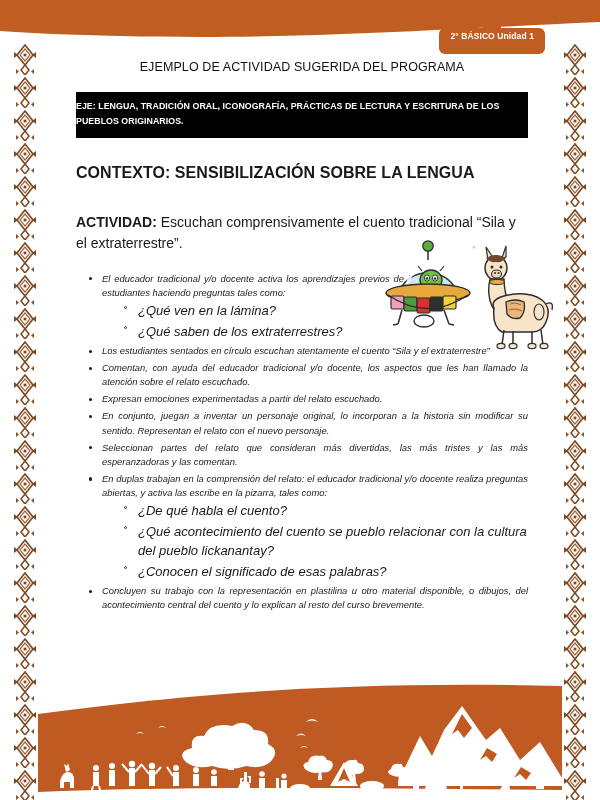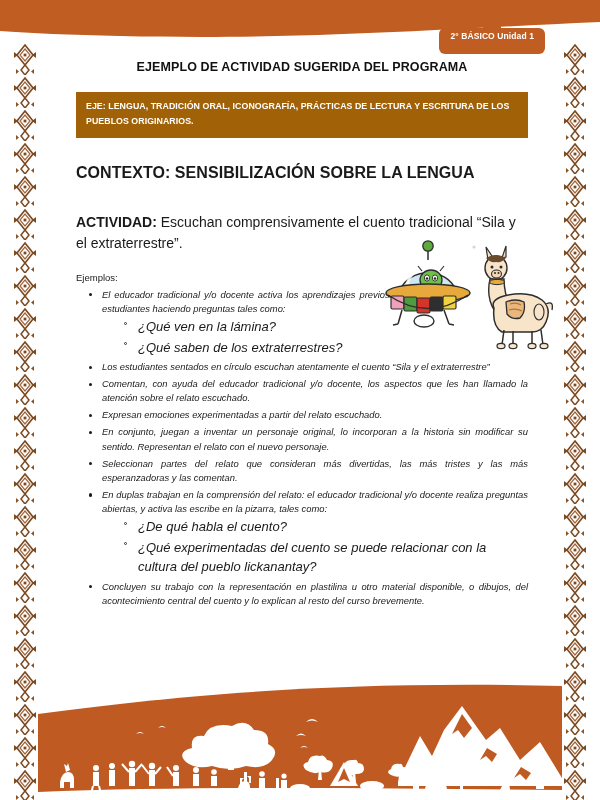--- a/index.html
+++ b/index.html
@@ -73,33 +73,33 @@
     position: absolute;
     top: 60px;
     left: 76px;
     width: 452px;
     z-index: 3;
   }
 
   .doc-title {
     text-align: center;
     font-size: 12.5px;
-    font-weight: bold;
+    font-weight: normal;
     letter-spacing: .1px;
     margin: 0 0 18px 0;
     color: #111;
   }
 
   .eje-banner {
-    background: #a16207;
+    background: #000000;
     color: #ffffff;
     font-size: 8.8px;
     font-weight: bold;
     line-height: 1.75;
-    padding: 7px 10px 8px 10px;
+    padding: 7px 10px 8px 0;
     margin-bottom: 26px;
     letter-spacing: .05px;
   }
 
   .contexto {
     font-size: 16px;
     font-weight: bold;
     margin: 0 0 30px 0;
     letter-spacing: .05px;
   }
@@ -240,21 +240,20 @@
   <h1 class="doc-title">EJEMPLO DE ACTIVIDAD SUGERIDA DEL PROGRAMA</h1>
 
   <div class="eje-banner">EJE: LENGUA, TRADICIÓN ORAL, ICONOGRAFÍA, PRÁCTICAS DE LECTURA Y ESCRITURA DE LOS PUEBLOS ORIGINARIOS.</div>
 
   <div class="contexto">CONTEXTO: SENSIBILIZACIÓN SOBRE LA LENGUA</div>
 
   <p class="actividad">
     <span class="lead">ACTIVIDAD:</span><span> Escuchan comprensivamente el cuento tradicional “Sila y el extraterrestre”.</span>
   </p>
 
-  <p class="ejemplos-label">Ejemplos:</p>
 
   <div class="intro-row">
     <ul class="level1">
       <li class="justify narrow">
         <span class="txt">El educador tradicional y/o docente activa los aprendizajes previos de los estudiantes haciendo preguntas tales como:</span>
         <ul class="level2">
           <li>¿Qué ven en la lámina?</li>
           <li>¿Qué saben de los extraterrestres?</li>
         </ul>
       </li>
@@ -274,21 +273,22 @@
     <li class="justify">
       <span class="txt">En conjunto, juegan a inventar un personaje original, lo incorporan a la historia sin modificar su sentido. Representan el relato con el nuevo personaje.</span>
     </li>
     <li class="justify">
       <span class="txt">Seleccionan partes del relato que consideran más divertidas, las más tristes y las más esperanzadoras y las comentan.</span>
     </li>
     <li class="justify">
       <span class="txt">En duplas trabajan en la comprensión del relato: el educador tradicional y/o docente realiza preguntas abiertas, y activa las escribe en la pizarra, tales como:</span>
       <ul class="level2">
         <li>¿De qué habla el cuento?</li>
-        <li class="justify">¿Qué experimentadas del cuento se puede relacionar con la cultura del pueblo lickanantay?</li>
+        <li class="justify">¿Qué acontecimiento del cuento se pueblo relacionar con la cultura del pueblo lickanantay?</li>
+        <li>¿Conocen el significado de esas palabras?</li>
       </ul>
     </li>
     <li class="justify">
       <span class="txt">Concluyen su trabajo con la representación en plastilina u otro material disponible, o dibujos, del acontecimiento central del cuento y lo explican al resto del curso brevemente.</span>
     </li>
   </ul>
 </div>
 
 <div class="illustration">
   <svg width="172" height="112" viewBox="0 0 172 112" xmlns="http://www.w3.org/2000/svg">

